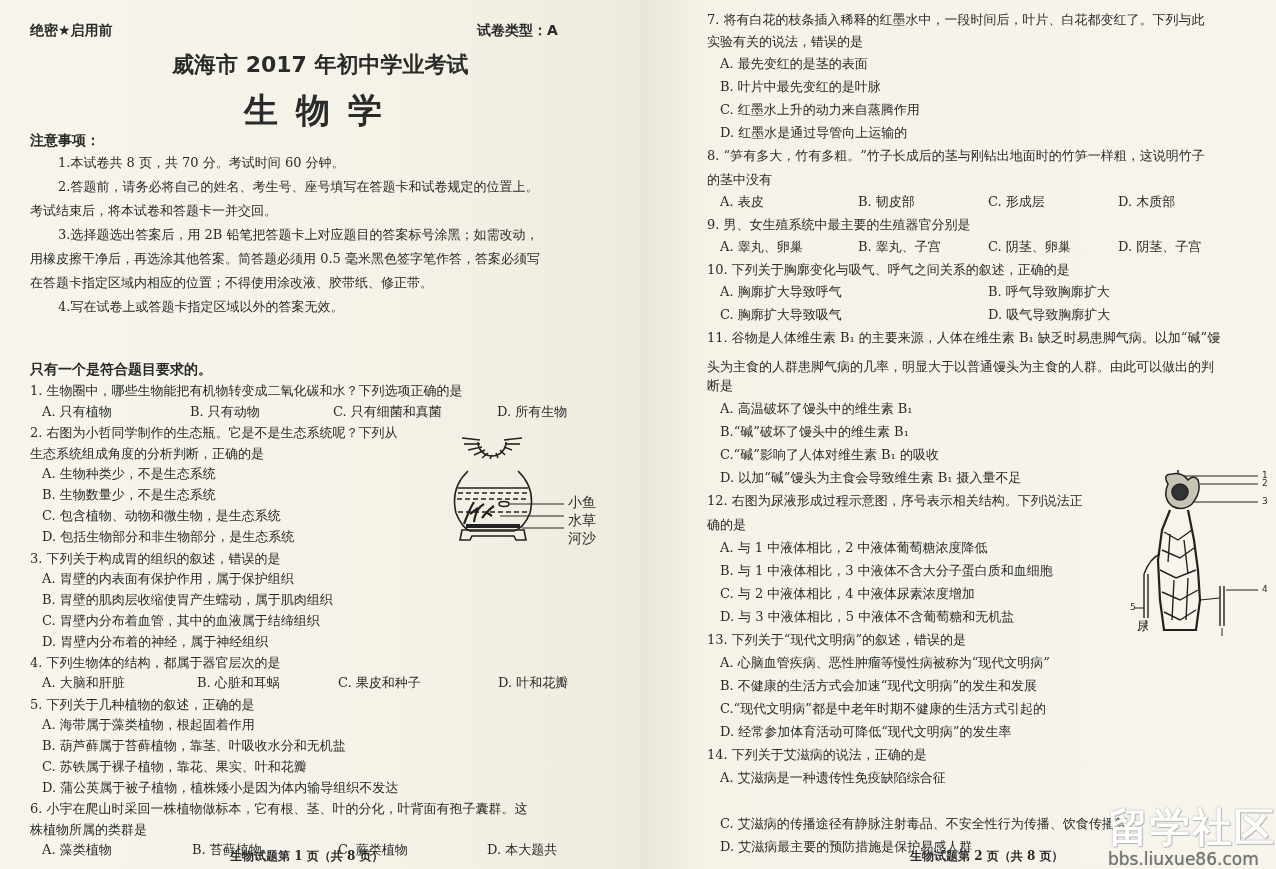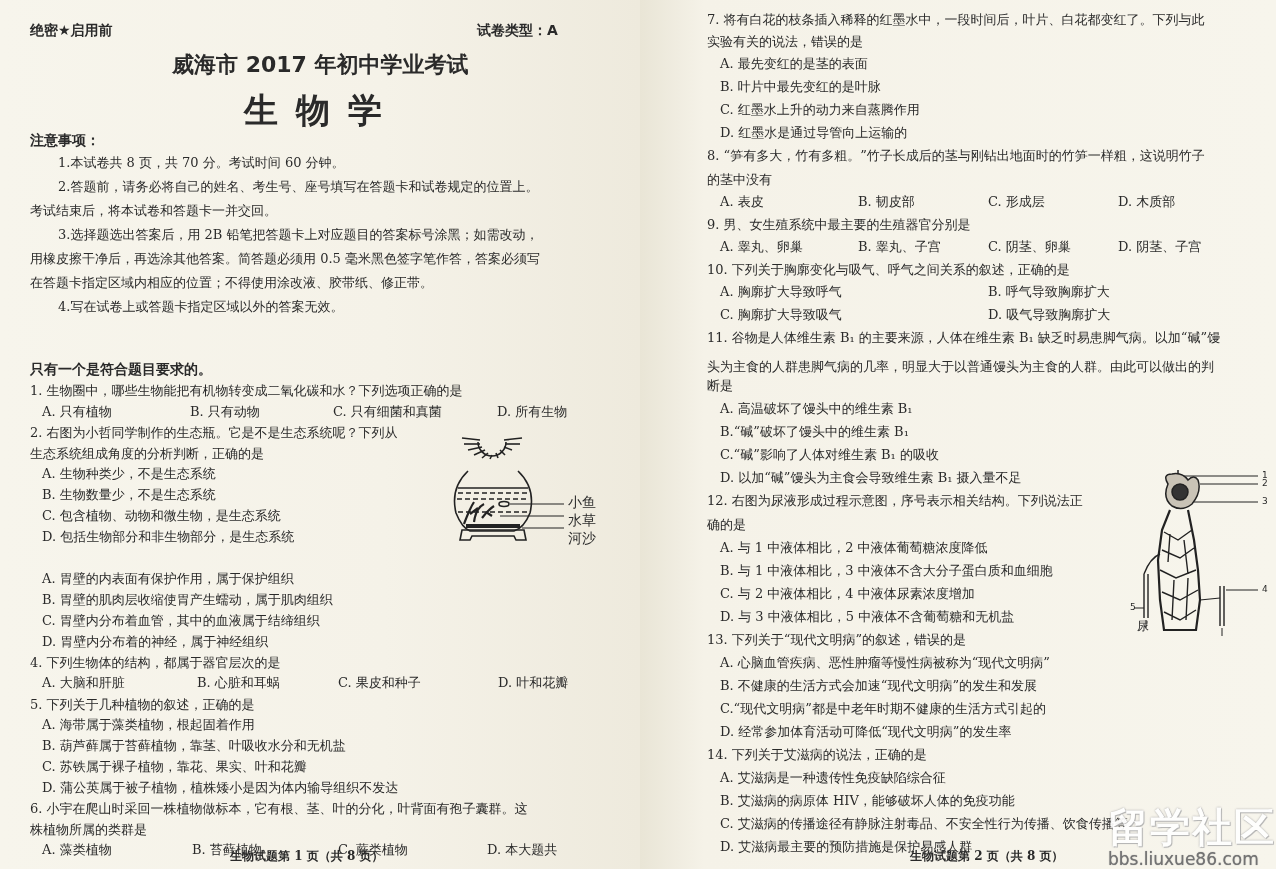--- a/index.html
+++ b/index.html
@@ -95,20 +95,21 @@
       <ellipse cx="64" cy="76" rx="5" ry="2.5"></ellipse>
       <line x1="70" y1="76" x2="124" y2="76" stroke-width="1"></line>
       <line x1="60" y1="88" x2="124" y2="88" stroke-width="1"></line>
       <line x1="82" y1="100" x2="124" y2="100" stroke-width="1"></line>
     </g>
   </svg>
   <div class="abs t13" style="left:568px;top:494px;">小鱼</div>
   <div class="abs t13" style="left:568px;top:512px;">水草</div>
   <div class="abs t13" style="left:568px;top:530px;">河沙</div>
 
+  <div class="abs line" style="left:30px;top:549px;">3. 下列关于构成胃的组织的叙述，错误的是</div>
   <div class="abs opt" style="left:42px;top:570px;">A. 胃壁的内表面有保护作用，属于保护组织</div>
   <div class="abs opt" style="left:42px;top:591px;">B. 胃壁的肌肉层收缩使胃产生蠕动，属于肌肉组织</div>
   <div class="abs opt" style="left:42px;top:612px;">C. 胃壁内分布着血管，其中的血液属于结缔组织</div>
   <div class="abs opt" style="left:42px;top:633px;">D. 胃壁内分布着的神经，属于神经组织</div>
 
   <div class="abs line" style="left:30px;top:653px;">4. 下列生物体的结构，都属于器官层次的是</div>
   <div class="abs opt" style="left:42px;top:674px;">A. 大脑和肝脏</div>
   <div class="abs opt" style="left:197px;top:674px;">B. 心脏和耳蜗</div>
   <div class="abs opt" style="left:338px;top:674px;">C. 果皮和种子</div>
   <div class="abs opt" style="left:498px;top:674px;">D. 叶和花瓣</div>
@@ -199,21 +200,20 @@
   <div class="abs" style="left:497px;top:618px;font-size:12px;">尿</div>
 
   <div class="abs line" style="left:67px;top:630px;">13. 下列关于“现代文明病”的叙述，错误的是</div>
   <div class="abs opt" style="left:80px;top:654px;">A. 心脑血管疾病、恶性肿瘤等慢性病被称为“现代文明病”</div>
   <div class="abs opt" style="left:80px;top:677px;">B. 不健康的生活方式会加速“现代文明病”的发生和发展</div>
   <div class="abs opt" style="left:80px;top:700px;">C.“现代文明病”都是中老年时期不健康的生活方式引起的</div>
   <div class="abs opt" style="left:80px;top:723px;">D. 经常参加体育活动可降低“现代文明病”的发生率</div>
 
   <div class="abs line" style="left:67px;top:745px;">14. 下列关于艾滋病的说法，正确的是</div>
   <div class="abs opt" style="left:80px;top:769px;">A. 艾滋病是一种遗传性免疫缺陷综合征</div>
-  <div class="abs opt" style="left:80px;top:792px;">B. 艾滋病的病原体 HIV，能够破坏人体的免疫功能</div>
   <div class="abs opt" style="left:80px;top:815px;">C. 艾滋病的传播途径有静脉注射毒品、不安全性行为传播、饮食传播等</div>
   <div class="abs opt" style="left:80px;top:838px;">D. 艾滋病最主要的预防措施是保护易感人群</div>
 </div>
 <div class="abs footer" style="left:910px;top:848px;">生物试题第 2 页（共 8 页）</div>
 
 <div class="watermark">
   <div class="wm-main">留学社区</div>
   <div class="wm-url">bbs.liuxue86.com</div>
 </div>
 

